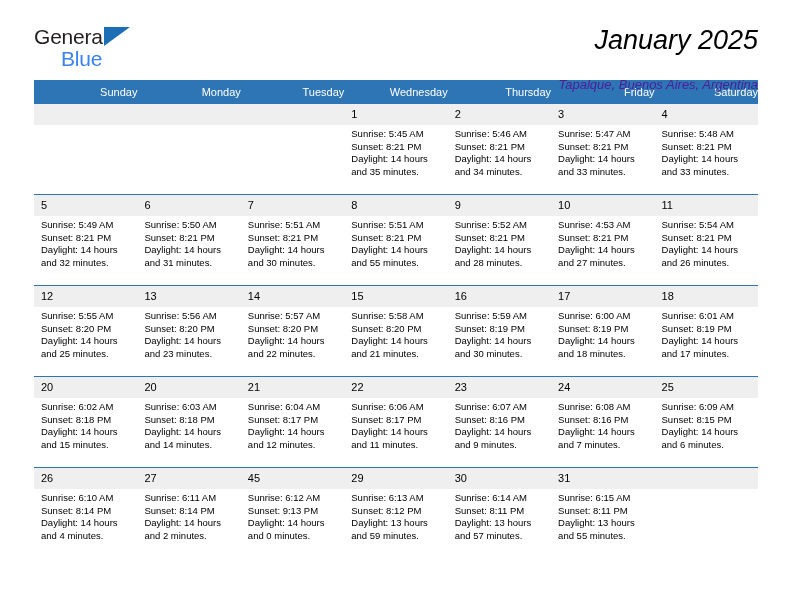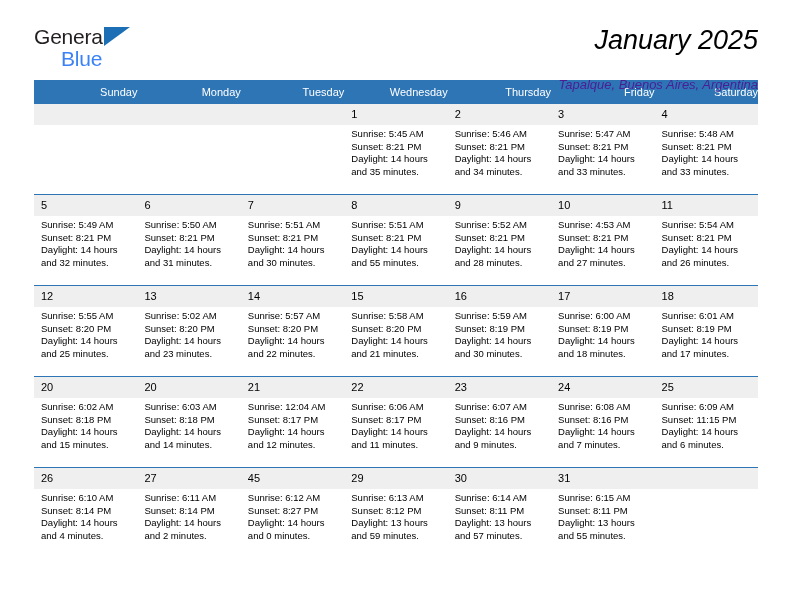--- a/index.html
+++ b/index.html
@@ -319,21 +319,21 @@
                 <div>Sunset: 8:20 PM</div>
                 <div>Daylight: 14 hours</div>
                 <div>and 25 minutes.</div>
               </div>
             </div>
           </td>
           <td>
             <div class="cell-inner">
               <div class="daynum">13</div>
               <div class="details">
-                <div>Sunrise: 5:02 AM</div>
+                <div>Sunrise: 5:56 AM</div>
                 <div>Sunset: 8:20 PM</div>
                 <div>Daylight: 14 hours</div>
                 <div>and 23 minutes.</div>
               </div>
             </div>
           </td>
           <td>
             <div class="cell-inner">
               <div class="daynum">14</div>
               <div class="details">
@@ -409,21 +409,21 @@
                 <div>Sunset: 8:18 PM</div>
                 <div>Daylight: 14 hours</div>
                 <div>and 14 minutes.</div>
               </div>
             </div>
           </td>
           <td>
             <div class="cell-inner">
               <div class="daynum">21</div>
               <div class="details">
-                <div>Sunrise: 12:04 AM</div>
+                <div>Sunrise: 6:04 AM</div>
                 <div>Sunset: 8:17 PM</div>
                 <div>Daylight: 14 hours</div>
                 <div>and 12 minutes.</div>
               </div>
             </div>
           </td>
           <td>
             <div class="cell-inner">
               <div class="daynum">22</div>
               <div class="details">
@@ -454,21 +454,21 @@
                 <div>Daylight: 14 hours</div>
                 <div>and 7 minutes.</div>
               </div>
             </div>
           </td>
           <td>
             <div class="cell-inner">
               <div class="daynum">25</div>
               <div class="details">
                 <div>Sunrise: 6:09 AM</div>
-                <div>Sunset: 11:15 PM</div>
+                <div>Sunset: 8:15 PM</div>
                 <div>Daylight: 14 hours</div>
                 <div>and 6 minutes.</div>
               </div>
             </div>
           </td>
         </tr>
         <tr class="week-row">
           <td>
             <div class="cell-inner">
               <div class="daynum">26</div>
@@ -489,21 +489,21 @@
                 <div>Daylight: 14 hours</div>
                 <div>and 2 minutes.</div>
               </div>
             </div>
           </td>
           <td>
             <div class="cell-inner">
               <div class="daynum">45</div>
               <div class="details">
                 <div>Sunrise: 6:12 AM</div>
-                <div>Sunset: 8:27 PM</div>
+                <div>Sunset: 9:13 PM</div>
                 <div>Daylight: 14 hours</div>
                 <div>and 0 minutes.</div>
               </div>
             </div>
           </td>
           <td>
             <div class="cell-inner">
               <div class="daynum">29</div>
               <div class="details">
                 <div>Sunrise: 6:13 AM</div>

